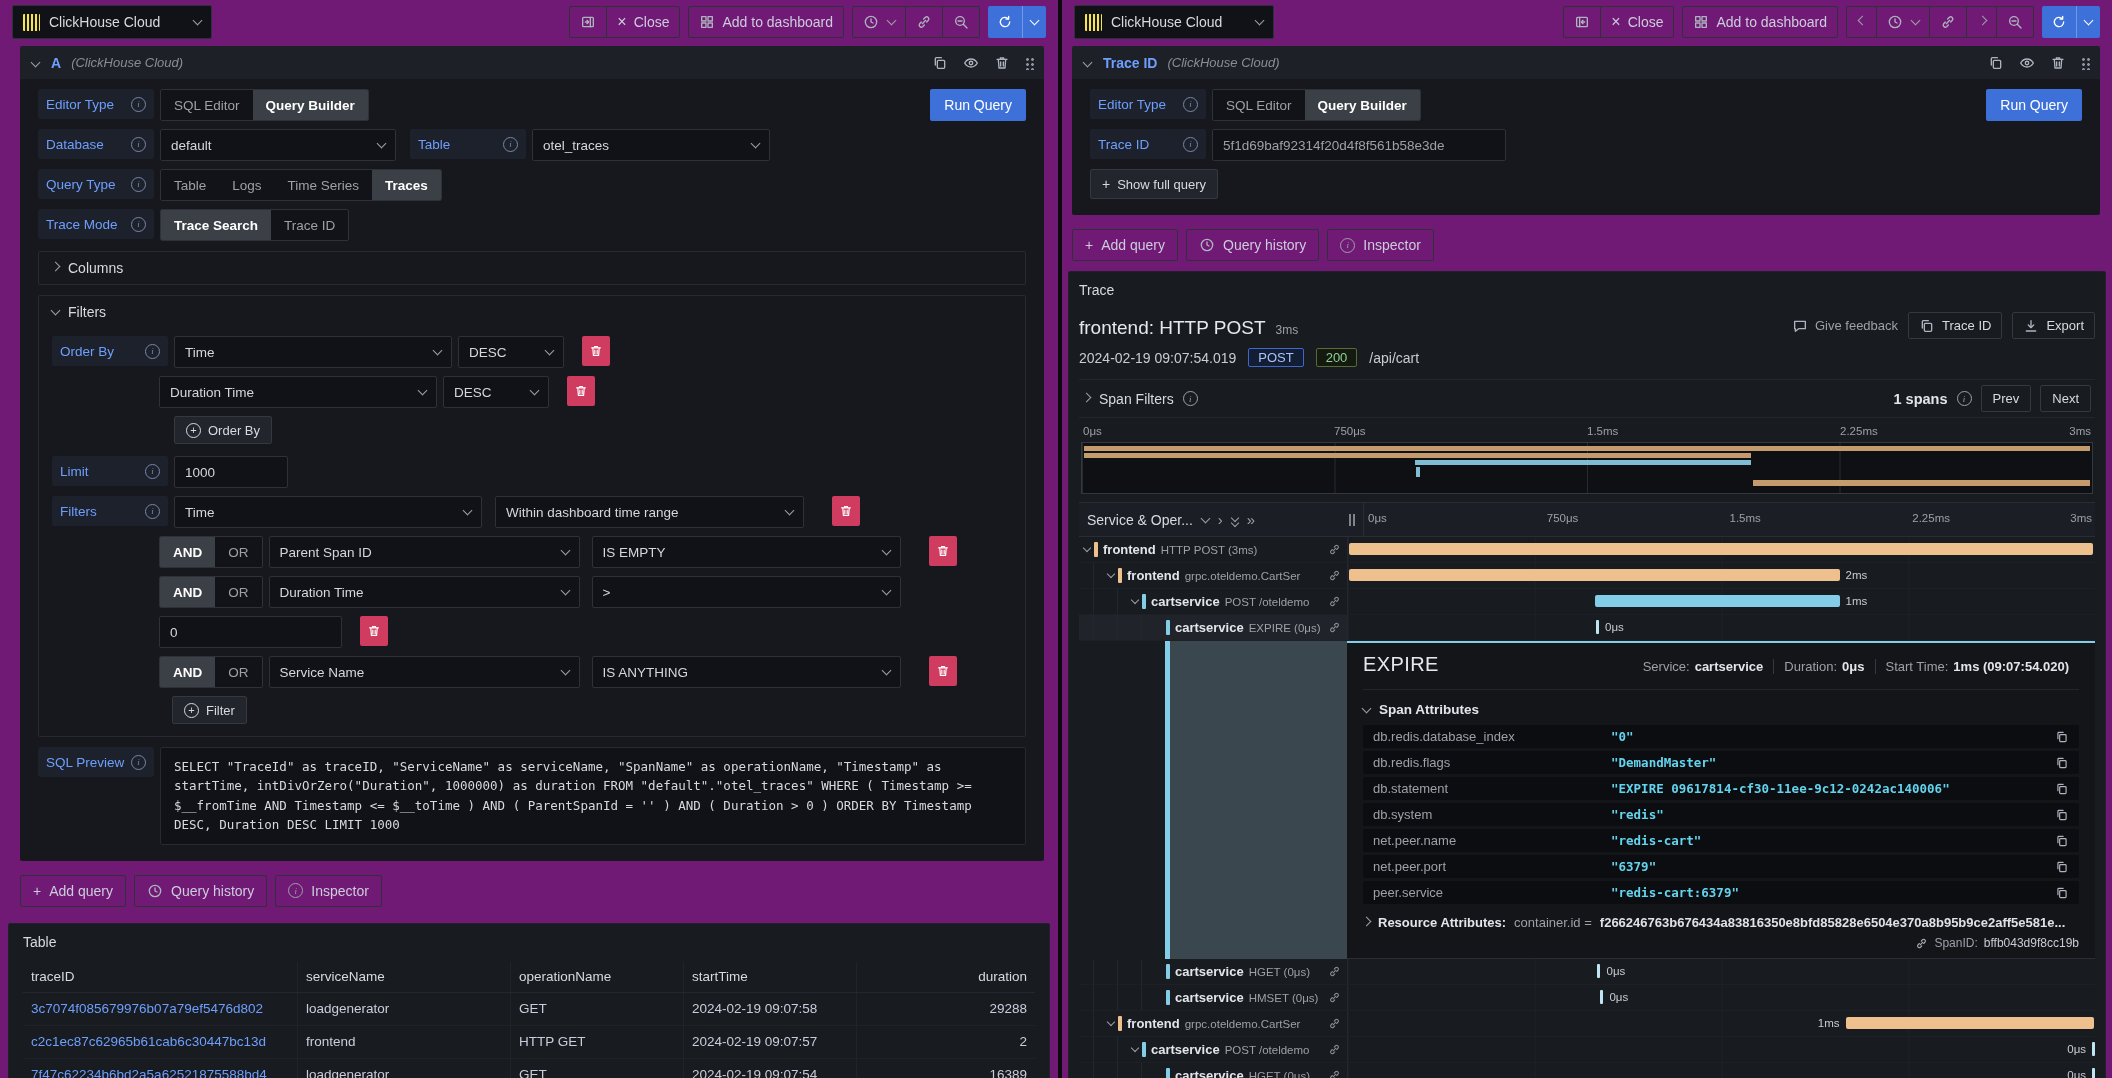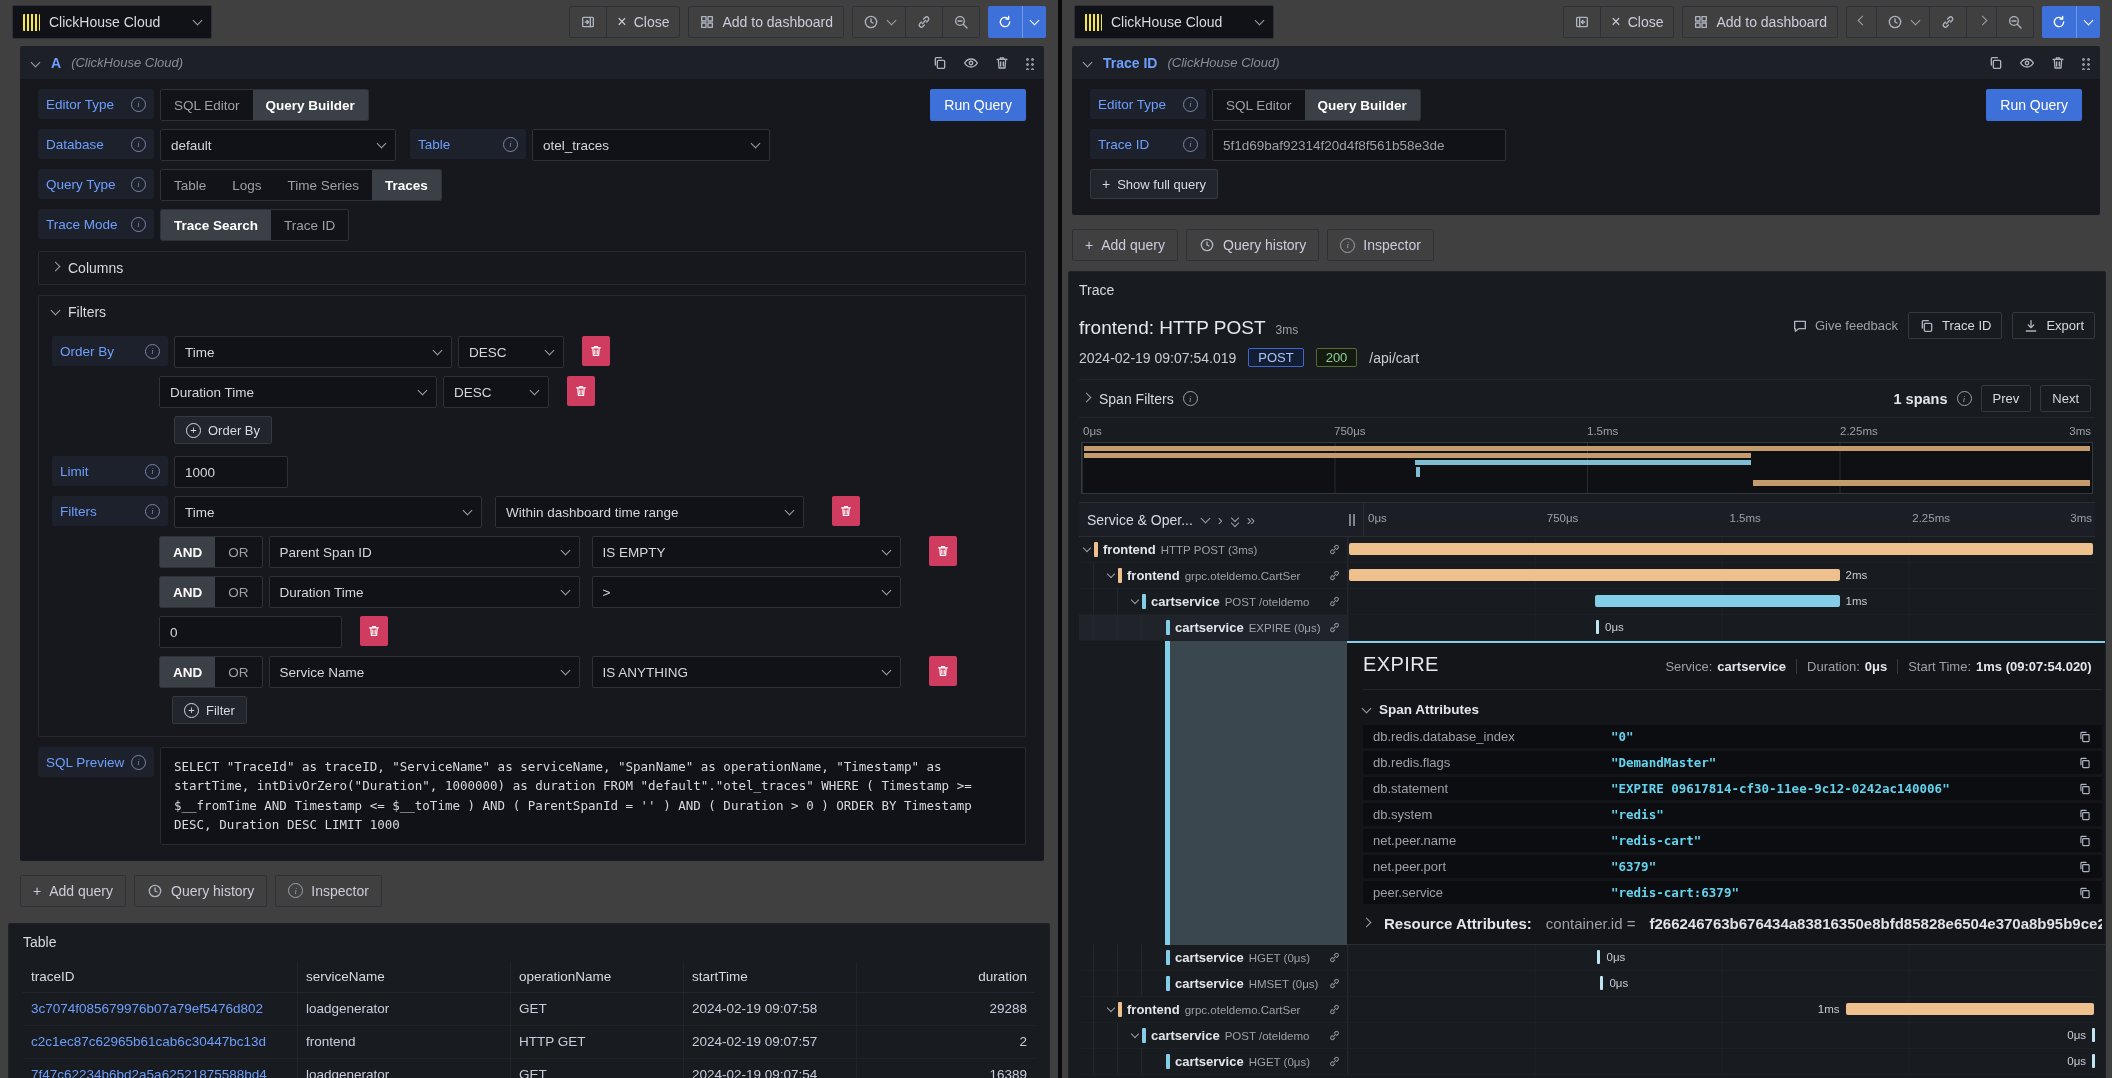--- a/index.html
+++ b/index.html
@@ -1,20 +1,20 @@
 <!DOCTYPE html>
 <html style="--accent: #3d71d9; --label-blue: #6e9fff; --link: #6e9fff; --danger: #cf3c60; --span-tan: #eec08d; --span-blue: #84cde9; --mini-tan: #c39b6d; --mini-blue: #7fbdd4; --tick-blue: #bfe5f3; --teal: #63d4ee;"><head>
 <meta charset="utf-8">
 <style>
   html,body{margin:0;padding:0;}
   body{width:2112px;height:1078px;overflow:hidden;background:#0a0b0d;
        font-family:"Liberation Sans","DejaVu Sans",sans-serif;color:#ccccdc;
        -webkit-font-smoothing:antialiased;}
   .app{display:flex;width:2112px;height:1078px;gap:4px;}
-  .pane{background:#404040;overflow:hidden;position:relative;}
+  .pane{background:#701a75;overflow:hidden;position:relative;}
   .pane-left{width:1058px;flex:none;}
   .pane-right{flex:1;}
 
   
   .toolbar{height:44px;display:flex;align-items:center;justify-content:space-between;padding:0 12px;}
   .ds-picker{display:flex;align-items:center;gap:9px;height:32px;width:178px;padding:0 10px;
              background:#111217;border:1px solid #2e3238;border-radius:2px;cursor:pointer;}
   .ch-logo{width:17px;height:17px;flex:none;border-radius:1px;
            background:repeating-linear-gradient(90deg,#f6e649 0 2px,#17181c 2px 4px);}
   .ds-name{font-size:14px;color:#d8d9e2;flex:1;}
@@ -182,21 +182,21 @@
   .d-meta .m-item{display:flex;gap:5px;align-items:baseline;padding:0 10px;}
   .d-meta .m-item+.m-item{border-left:1px solid #34383f;}
   .d-meta b{color:#e3e5ea;font-weight:700;}
   .d-sec{display:flex;align-items:center;gap:9px;margin:13px 0 8px;padding-top:2px;
          font-size:13.5px;font-weight:700;color:#e3e5ea;border-top:1px solid #23262c;padding-top:12px;cursor:pointer;}
   .attr-row{display:flex;align-items:center;background:#0c0d10;margin-bottom:3px;padding:4px 10px;border-radius:2px;}
   .attr-k{width:238px;flex:none;font-size:13px;color:#9da0a8;}
   .attr-v{flex:1;font-family:"DejaVu Sans Mono",monospace;font-size:12.5px;font-weight:700;color:var(--teal);}
   .attr-copy{flex:none;cursor:pointer;display:flex;}
   .attr-copy svg{width:14px;height:14px;}
-  .res-row{display:flex;align-items:center;gap:14px;margin:11px 0 4px;font-size:15px;cursor:pointer;}
+  .res-row{display:flex;align-items:center;gap:8px;margin:11px 0 4px;font-size:13px;cursor:pointer;}
   .res-title{font-weight:700;color:#e3e5ea;}
   .res-kv{color:#9da0a8;}
   .res-val{font-weight:700;color:#dfe1e6;white-space:nowrap;overflow:hidden;flex:1;}
   .d-foot{display:flex;justify-content:flex-end;align-items:center;gap:6px;font-size:12px;color:#9da0a8;margin-top:6px;}
   .d-foot svg{width:13px;height:13px;}
   .d-foot b{color:#c9ccd4;font-weight:400;}
 </style>
 </head>
 <body>
 
@@ -1045,20 +1045,29 @@
                     </svg>
                   </span>
                 </div>
               </div>
             <div class="res-row">
               <span class="chev r"></span>
               <span class="res-title">Resource Attributes:</span>
               <span class="res-kv"><span>container.id</span> <span>=</span></span>
               <span class="res-val">f266246763b676434a83816350e8bfd85828e6504e370a8b95b9ce2aff5e581e...</span>
             </div>
+            <div class="d-foot">
+              <span class="icon" style="display: inline-block; width: 13px; height: 13px; color: rgb(174, 180, 191);"><svg viewBox="0 0 24 24" fill="none" stroke="currentColor" stroke-width="2" stroke-linecap="round" stroke-linejoin="round" style="width:100%;height:100%">
+                    <path d="M9.5 14.5l5-5"></path>
+                    <path d="M8 12l-2.5 2.5a3.2 3.2 0 0 0 4.5 4.5L12.5 16.5"></path>
+                    <path d="M16 12l2.5-2.5a3.2 3.2 0 0 0-4.5-4.5L11.5 7.5"></path>
+                  </svg></span>
+              <span>SpanID:</span>
+              <b>bffb043d9f8cc19b</b>
+            </div>
           </div>
         </div>
 
         <div>
             <div class="s-row">
               <div class="s-name">
                 <span class="guide" style="left: 14px;"></span>
                 <span class="guide" style="left: 38px;"></span>
                 <span class="guide" style="left: 62px;"></span>
                 <span class="caret-slot" style="margin-left: 72px;"></span>

